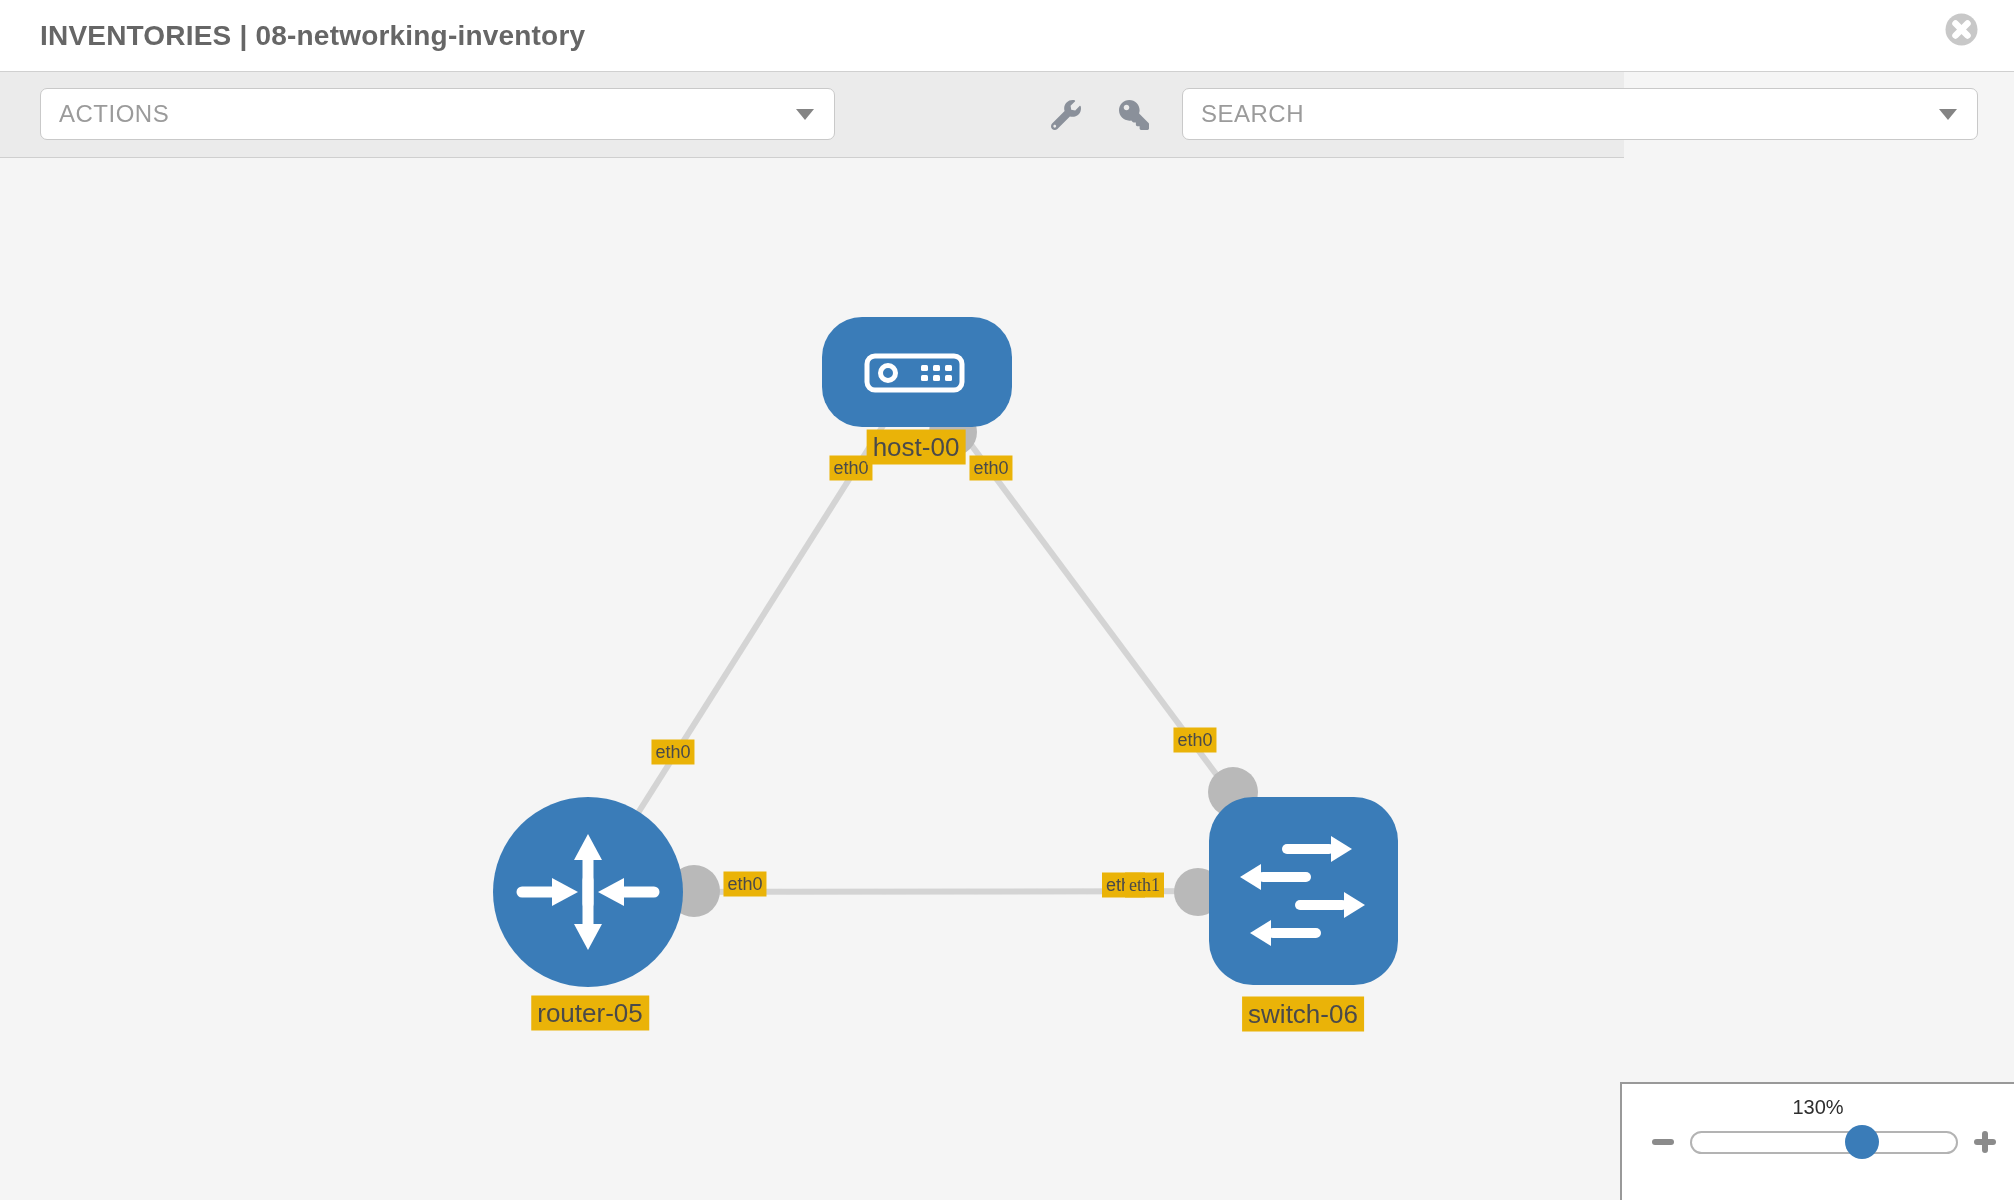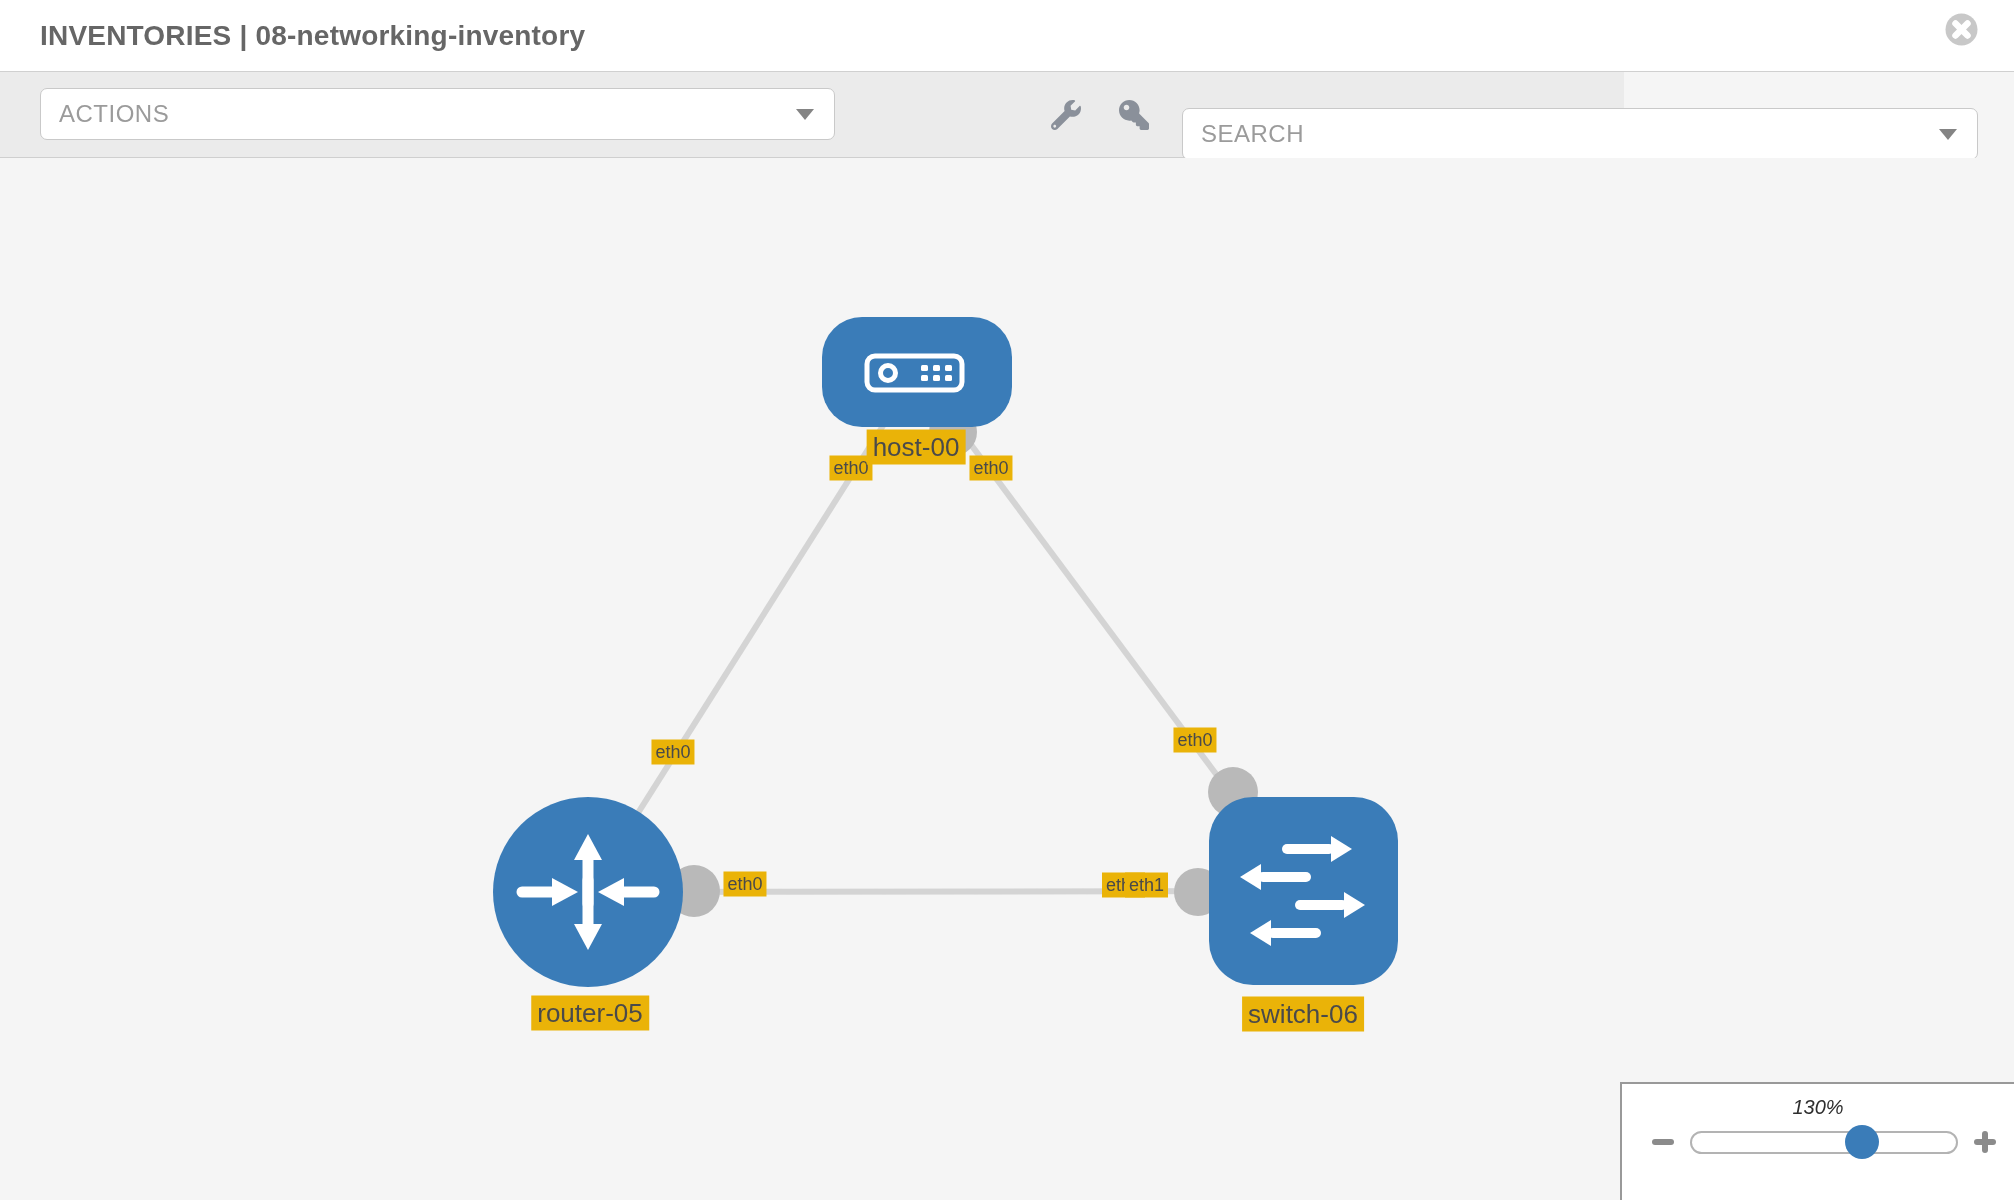--- a/index.html
+++ b/index.html
@@ -33,21 +33,21 @@
   }
   .dropdown .dd-label{
     margin-left:18px;font-size:24px;color:#9b9b9b;letter-spacing:.5px;flex:1;
   }
   .caret{
     width:0;height:0;margin-right:20px;
     border-left:9px solid transparent;border-right:9px solid transparent;
     border-top:11px solid #848484;
   }
   .dd-actions{left:40px;width:795px;}
-  .dd-search{left:1182px;width:796px;margin-top:20px;}
+  .dd-search{left:1182px;width:796px;}
   .tool-icon-btn{
     position:absolute;top:26px;width:34px;height:34px;border:none;
     background:transparent;padding:0;cursor:pointer;
   }
   .tool-icon-btn svg{display:block;}
   .btn-wrench{left:1051px;}
   .btn-key{left:1119px;}
   
   .canvas{
     position:absolute;left:0;top:158px;width:2014px;height:1042px;
@@ -59,21 +59,20 @@
     transform:translate(-50%,-50%);
   }
   .node-label{font-size:26px;padding:2px 6px;}
   .iface-label{font-size:18px;padding:2px 4px;}
   .iface-abs{transform:translateY(-50%);} 
   
   .zoom-panel{
     position:absolute;right:0;bottom:0;width:394px;height:118px;
     background:#ffffff;border:2px solid #999999;border-right:none;border-bottom:none;
     box-sizing:border-box;
-    font-style:italic;
   }
   .zoom-level{
     position:absolute;left:0;top:12px;width:100%;text-align:center;
     font-size:20px;color:#2e2e2e;
   }
   .zoom-minus,.zoom-plus{
     position:absolute;border:none;background:transparent;padding:0;cursor:pointer;
     width:26px;height:26px;top:45px;
   }
   .zoom-minus{left:28px;}
@@ -199,21 +198,21 @@
     </g>
   </svg>
 
   <div class="net-label iface-label" style="left:851px;top:310px;">eth0</div>
   <div class="net-label iface-label" style="left:991px;top:310px;">eth0</div>
   <div class="net-label node-label" style="left:916px;top:289px;">host-00</div>
   <div class="net-label iface-label" style="left:673px;top:594px;">eth0</div>
   <div class="net-label iface-label" style="left:1195px;top:582px;">eth0</div>
   <div class="net-label iface-label" style="left:745px;top:726px;">eth0</div>
   <div class="net-label iface-label iface-abs" style="left:1102px;top:727px;transform:translateY(-50%);">eth0</div>
-  <div class="net-label iface-label iface-abs" style="left:1125px;top:727px;transform:translateY(-50%);">eth1</div>
+  <div class="net-label iface-label iface-abs" style="left:1125px;top:727px;transform:translateY(-50%);font-family:Liberation Serif, serif;">eth1</div>
   <div class="net-label node-label" style="left:590px;top:855px;">router-05</div>
   <div class="net-label node-label" style="left:1303px;top:856px;">switch-06</div>
 
   <div class="zoom-panel">
     <div class="zoom-level">130%</div>
     <button class="zoom-minus">
       <span class="hbar"></span>
     </button>
     <div class="zoom-track">
       <div class="zoom-thumb"></div>

